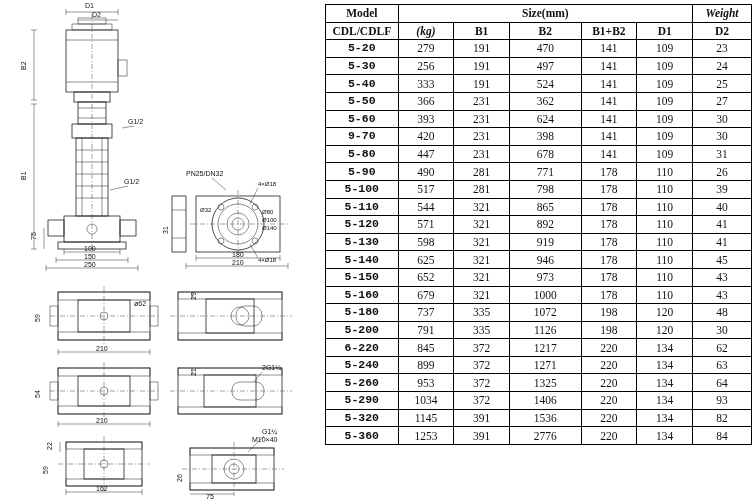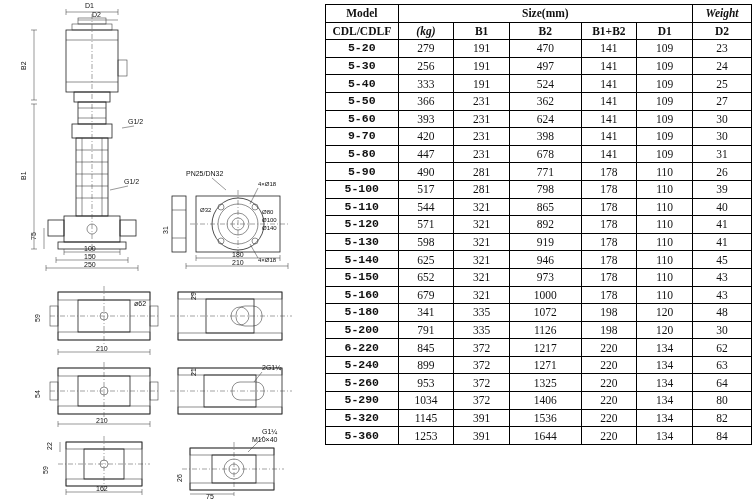--- a/index.html
+++ b/index.html
@@ -451,21 +451,21 @@
             <td class="model-cell">5-160</td>
             <td>679</td>
             <td>321</td>
             <td>1000</td>
             <td>178</td>
             <td>110</td>
             <td>43</td>
           </tr>
           <tr>
             <td class="model-cell">5-180</td>
-            <td>341</td>
+            <td>737</td>
             <td>335</td>
             <td>1072</td>
             <td>198</td>
             <td>120</td>
             <td>48</td>
           </tr>
           <tr>
             <td class="model-cell">5-200</td>
             <td>791</td>
             <td>335</td>
@@ -501,36 +501,36 @@
             <td>134</td>
             <td>64</td>
           </tr>
           <tr>
             <td class="model-cell">5-290</td>
             <td>1034</td>
             <td>372</td>
             <td>1406</td>
             <td>220</td>
             <td>134</td>
-            <td>80</td>
+            <td>93</td>
           </tr>
           <tr>
             <td class="model-cell">5-320</td>
             <td>1145</td>
             <td>391</td>
             <td>1536</td>
             <td>220</td>
             <td>134</td>
             <td>82</td>
           </tr>
           <tr>
             <td class="model-cell">5-360</td>
             <td>1253</td>
             <td>391</td>
-            <td>1644</td>
+            <td>2776</td>
             <td>220</td>
             <td>134</td>
             <td>84</td>
           </tr>
         </tbody>
     </table>
   </div>
 
 </div>
 

